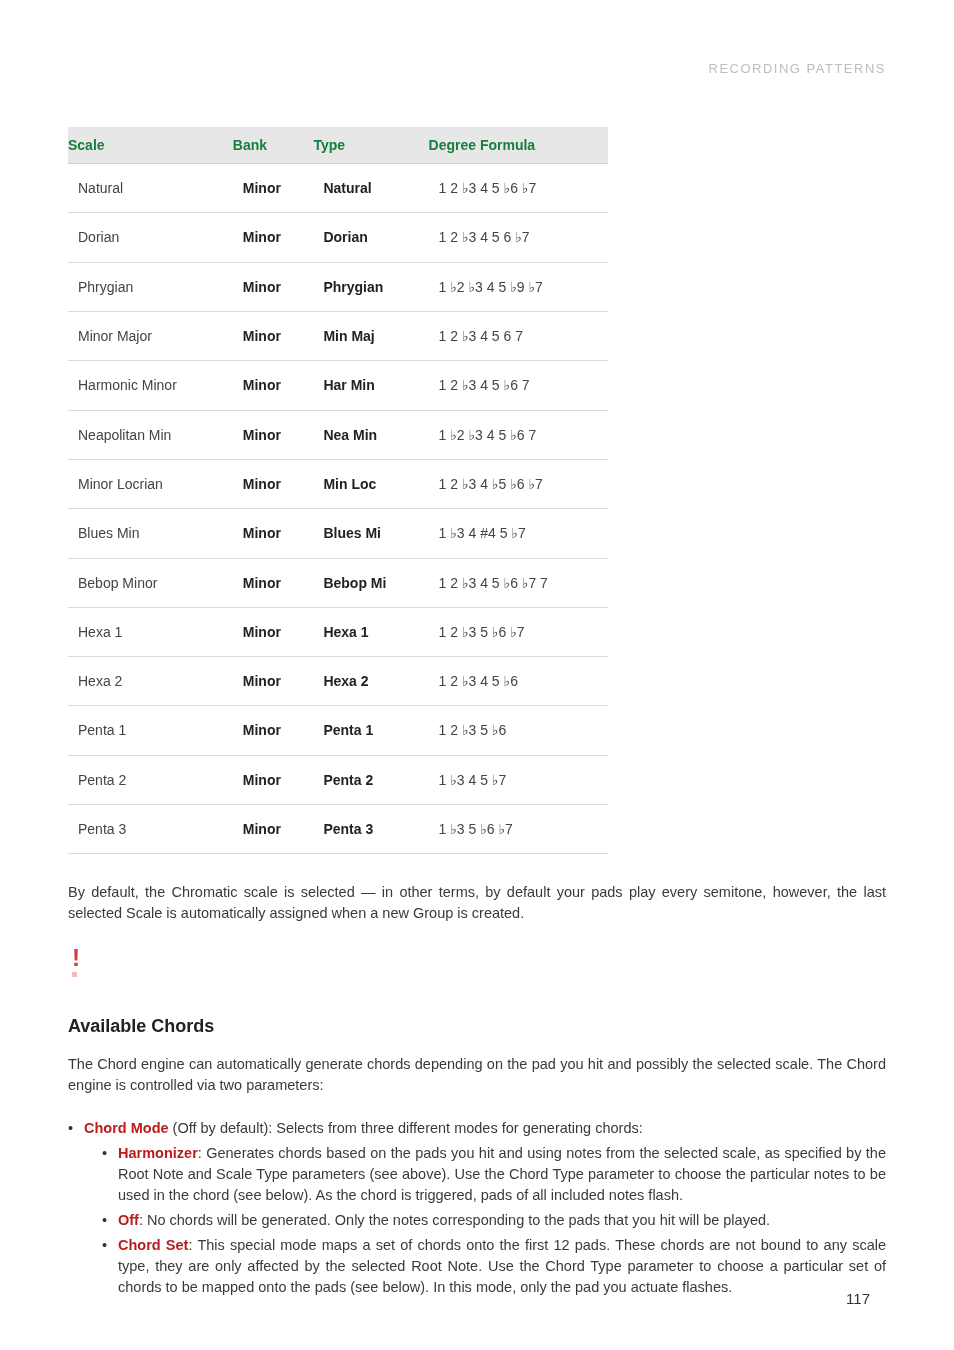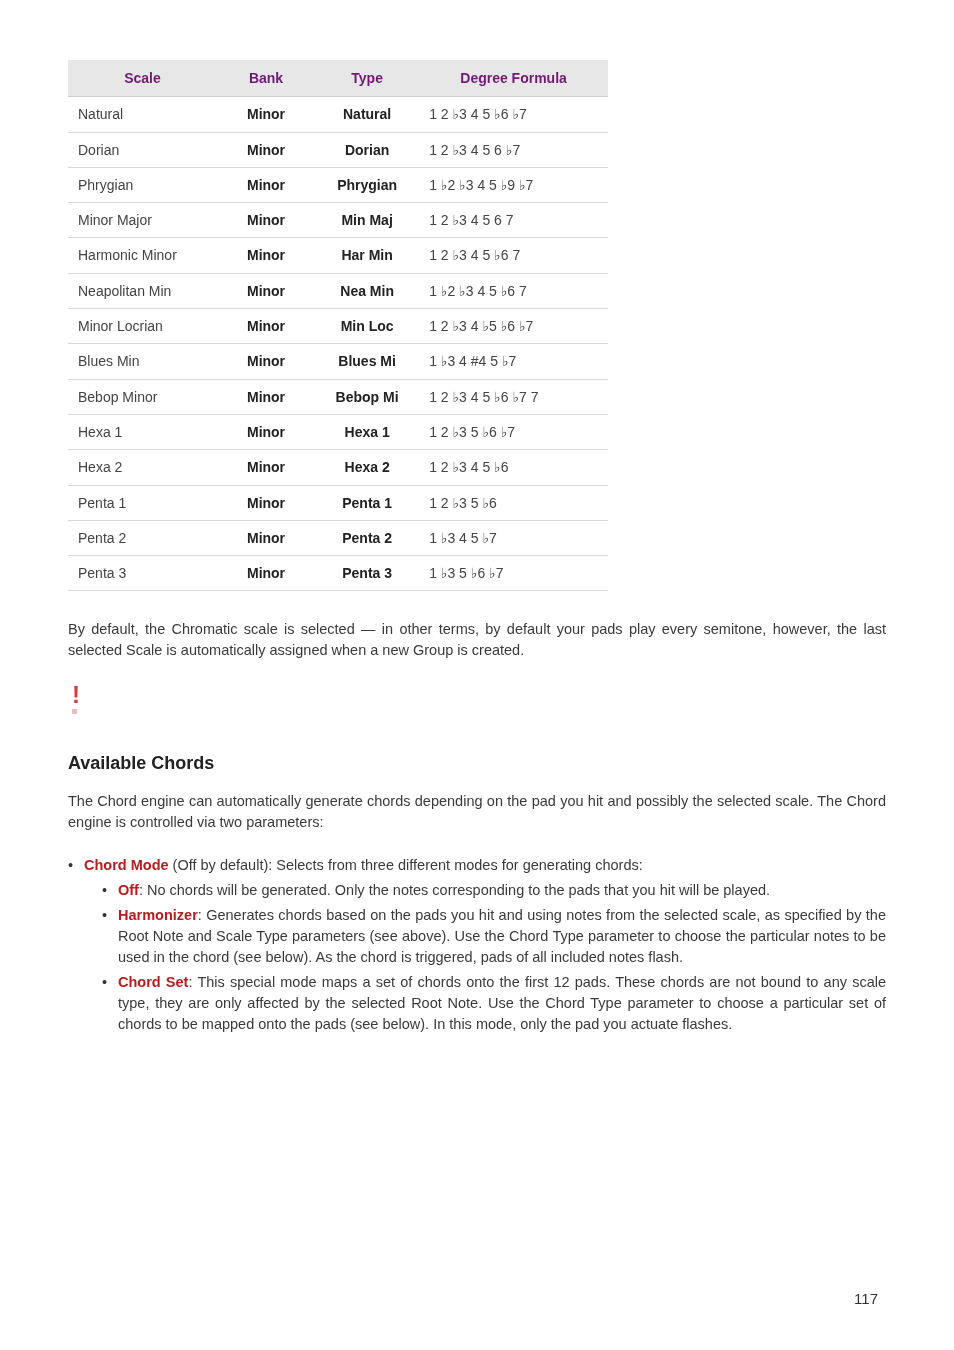--- a/index.html
+++ b/index.html
@@ -31,39 +31,38 @@
     color: #222;
     margin: 0 0 14px 0;
   }
   table.scales {
     border-collapse: collapse;
     width: 540px;
     margin-bottom: 28px;
   }
   table.scales th {
     background: #e7e7e7;
-    color: #701a75;
+    color: #15803d;
     font-weight: 700;
-    text-align: center;
-    padding: 8px 22px;
+    text-align: left;
+    padding: 8px 0;
     font-size: 14px;
     border-bottom: 1px solid #cfcfcf;
   }
   table.scales td {
-    padding: 7px 10px;
+    padding: 14px 10px;
     border-bottom: 1px solid #d9d9d9;
     font-size: 14px;
     color: #444;
     vertical-align: middle;
   }
   table.scales td.bank,
   table.scales td.type {
     font-weight: 700;
     color: #222;
-    text-align: center;
   }
   .body-text {
     text-align: justify;
     margin-bottom: 22px;
     color: #3a3a3a;
   }
   .note-row {
     display: flex;
     align-items: flex-start;
     gap: 22px;
@@ -124,30 +123,31 @@
     content: "•";
     position: absolute;
     left: 0;
     top: 0;
     color: #333;
   }
   .b { font-weight: 700; color: #b91c1c; }
   .page-number {
     position: absolute;
     bottom: 40px;
-    right: 76px;
+    right: 84px;
     font-size: 15px;
     color: #333;
   }
 </style>
 </head>
 <body>
 
 <div class="page">
 
+  <div class="running-head">RECORDING PATTERNS</div>
 
 
   <table class="scales">
     <thead>
       <tr>
         <th>Scale</th>
         <th>Bank</th>
         <th>Type</th>
         <th>Degree Formula</th>
       </tr>
@@ -248,24 +248,24 @@
 
   <h2 class="section">Available Chords</h2>
 
   <p class="body-text" style="">The Chord engine can automatically generate chords depending on the pad you hit and possibly the selected scale. The Chord engine is controlled via two parameters:</p>
 
   <ul class="chord-list">
     <li>
       <span class="b">Chord Mode</span><span> (Off by default): Selects from three different modes for generating chords:</span>
       <ul class="chord-sub">
         <li>
-          <span class="b">Off</span><span>: No chords will be generated. Only the notes corresponding to the pads that you hit will be played.</span>
+          <span class="b">Harmonizer</span><span>: Generates chords based on the pads you hit and using notes from the selected scale, as specified by the Root Note and Scale Type parameters (see above). Use the Chord Type parameter to choose the particular notes to be used in the chord (see below). As the chord is triggered, pads of all included notes flash.</span>
         </li>
         <li>
-          <span class="b">Harmonizer</span><span>: Generates chords based on the pads you hit and using notes from the selected scale, as specified by the Root Note and Scale Type parameters (see above). Use the Chord Type parameter to choose the particular notes to be used in the chord (see below). As the chord is triggered, pads of all included notes flash.</span>
+          <span class="b">Off</span><span>: No chords will be generated. Only the notes corresponding to the pads that you hit will be played.</span>
         </li>
         <li>
           <span class="b">Chord Set</span><span>: This special mode maps a set of chords onto the first 12 pads. These chords are not bound to any scale type, they are only affected by the selected Root Note. Use the Chord Type parameter to choose a particular set of chords to be mapped onto the pads (see below). In this mode, only the pad you actuate flashes.</span>
         </li>
       </ul>
     </li>
   </ul>
 
   <div class="page-number">117</div>
 </div>

